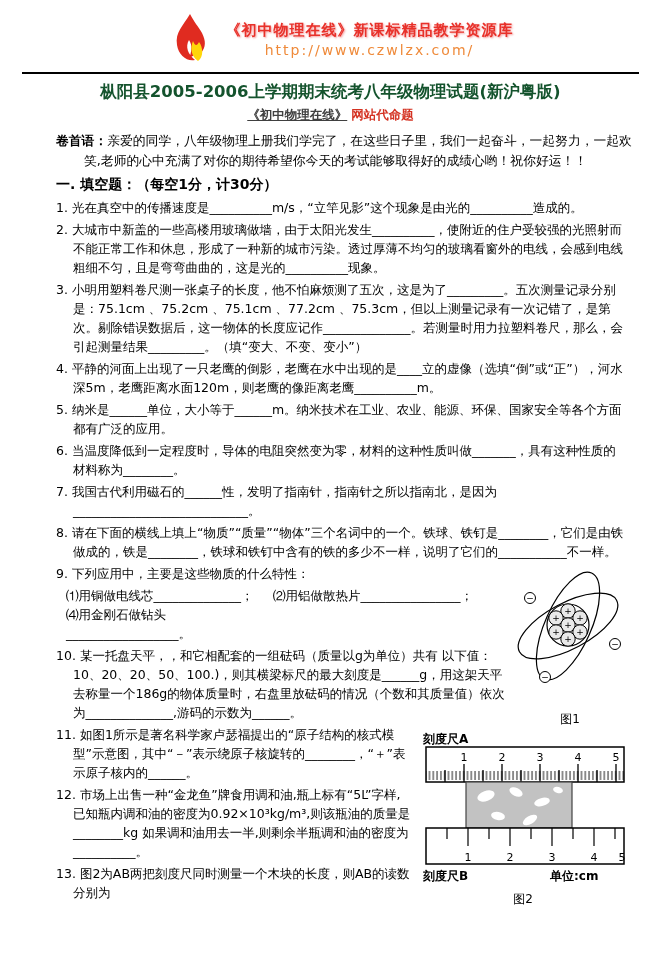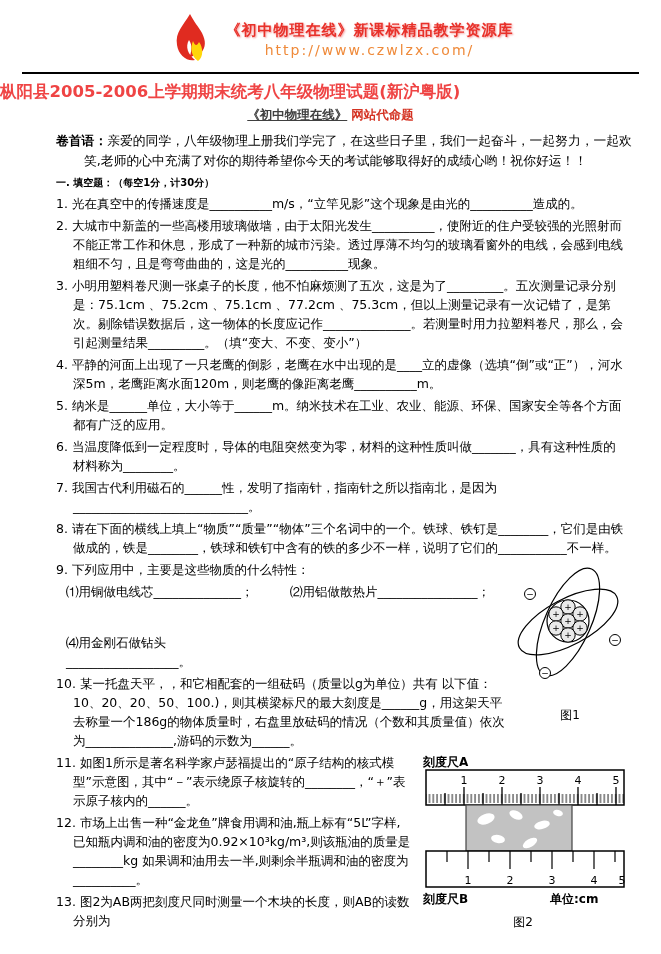--- a/index.html
+++ b/index.html
@@ -4,33 +4,33 @@
 <style>
   html,body { margin:0; padding:0; background:#fff; }
   .page { position:relative; width:661px; height:954px; background:#fff; overflow:hidden;
           font-family:"DejaVu Sans", sans-serif; color:#000; }
   .header { display:flex; justify-content:center; align-items:center; gap:14px; padding-top:10px; height:58px;padding-left:20px; }
   .logo { width:44px; height:52px; flex:0 0 auto; }
   .site-name { color:#e8312a; font-weight:bold; font-size:15px; letter-spacing:1px;
                text-shadow:1px 1px 2px rgba(235,90,90,.6); }
   .site-url { color:#ef8a3a; font-size:14px; text-align:center; letter-spacing:2px; margin-top:2px; }
   .rule { border-top:2px solid #000; margin:4px 22px 7px; }
-  .title { color:#ef4444; font-weight:bold; font-size:16.5px; }
+  .title { text-align:center; color:#14532d; font-weight:bold; font-size:16.5px; }
   .subtitle { text-align:center; font-size:12.5px; margin-top:4px; }
   .subtitle .link { color:#404040; text-decoration:underline; font-weight:bold; cursor:pointer; }
   .subtitle .rest { color:#d43222; font-weight:bold; }
   .preamble { font-weight:normal; font-size:12.8px; line-height:1.55; margin:7px 26px 5px 84px; text-indent:-28px; }
   table.score { border-collapse:collapse; margin:3px 0 7px 95px; }
   table.score td { border:1.6px solid #000; text-align:center; font-size:13px; height:21px; padding:0; }
   td.c0 { width:84px; } td.cc { width:68px; }
-  .sec { font-weight:bold; font-size:10px; margin:3px 6px 4px 56px; }
+  .sec { font-weight:bold; font-size:14px; margin:3px 6px 4px 56px; }
   .content { padding:0 34px 0 56px; font-size:12.5px; line-height:1.52; }
   .q { margin:3px 0; padding-left:17px; text-indent:-17px; }
   .qnum { padding-right:4px; }
-  .q9-items { display:grid; grid-template-columns:1fr 1.12fr; padding-left:10px;gap:32px; }
+  .q9-items { display:grid; grid-template-columns:1fr 1.12fr; padding-left:10px; }
   .figwrap { text-align:center; }
   .fig1wrap { float:right; width:114px; margin:-22px 0 2px 8px; }
   .fig2wrap { float:right; clear:right; width:208px; margin:2px 0 0 8px; }
   .figcap { font-size:12px; margin-top:1px; }
   .svgtext { font-family:"DejaVu Sans", sans-serif; }
   .sec2 { clear:none; }
 </style>
 </head>
 <body>
 

